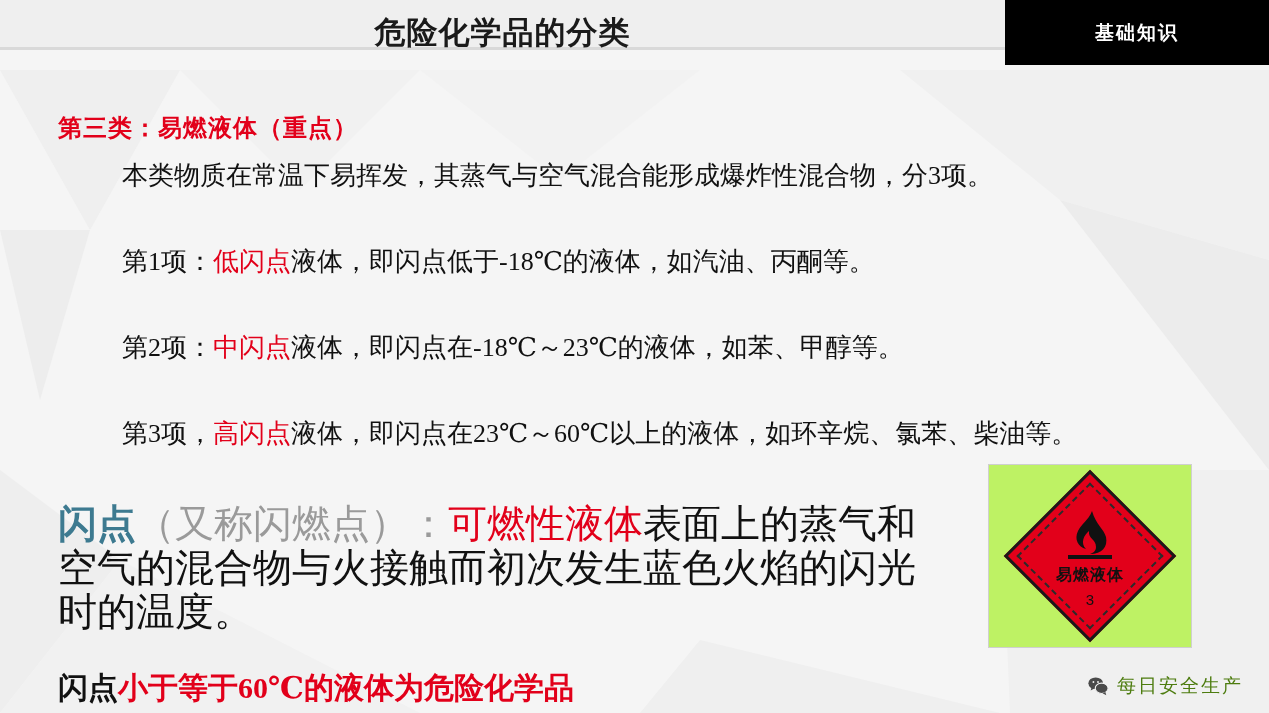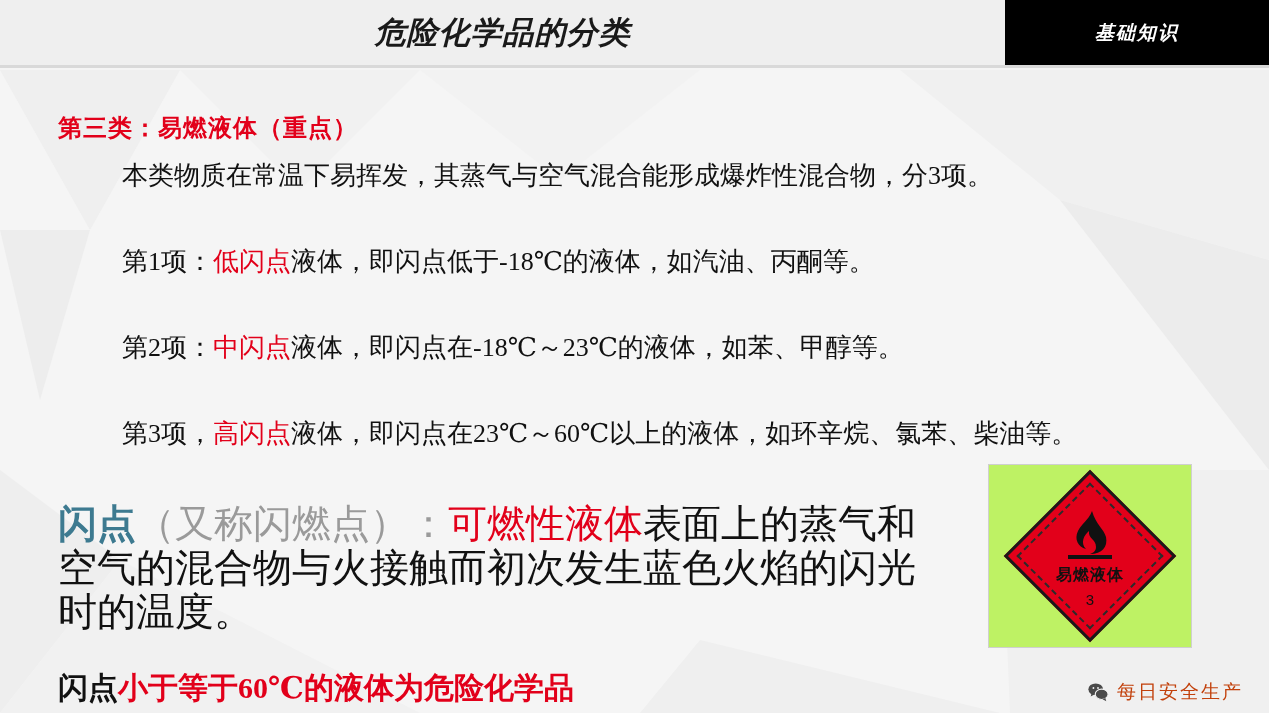--- a/index.html
+++ b/index.html
@@ -27,25 +27,24 @@
     width: 1269px;
     height: 713px;
     pointer-events: none;
   }
 
   
   .header {
     position: absolute;
     top: 0; left: 0;
     width: 1269px;
-    height: 68px;
+    height: 50px;
     background: #efefef;
     border-bottom: 3px solid #d9d9d9;
     box-sizing: border-box;
-    font-style: italic;
   }
   .header-title {
     position: absolute;
     top: 12px;
     left: 0;
     width: 1005px;
     text-align: center;
     font-size: 31px;
     font-weight: bold;
     color: #1a1a1a;
@@ -179,25 +178,25 @@
     text-align: center;
     font-size: 15px;
     color: #111111;
     z-index: 3;
     font-family: "Liberation Sans", sans-serif;
   }
 
   
   .footer-wm {
     position: absolute;
-    bottom: 8px;
+    bottom: 14px;
     right: 26px;
     display: flex;
     align-items: center;
-    color: #c2410c;
+    color: #4d7c0f;
     font-size: 19px;
     letter-spacing: 2px;
   }
   .wm-icon {
     width: 22px;
     height: 22px;
     margin-right: 8px;
   }
 </style>
 </head>

